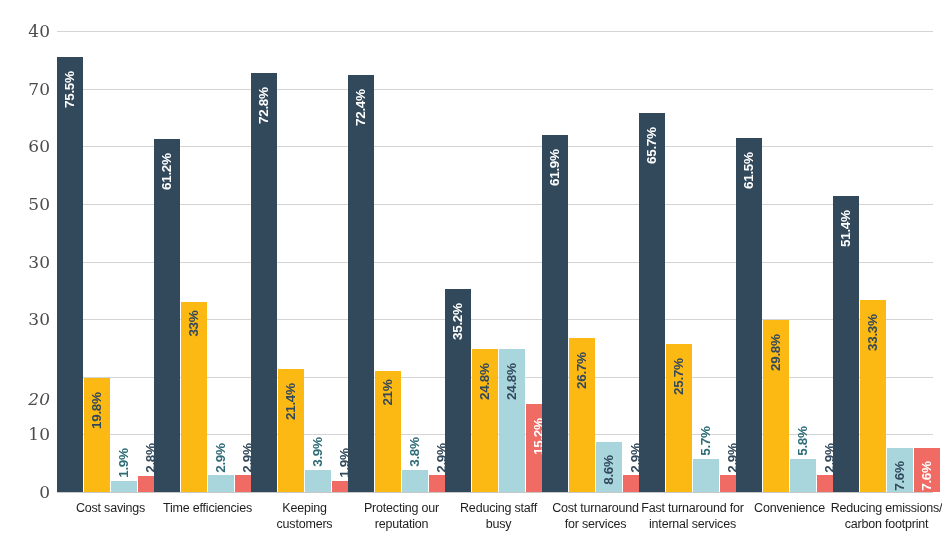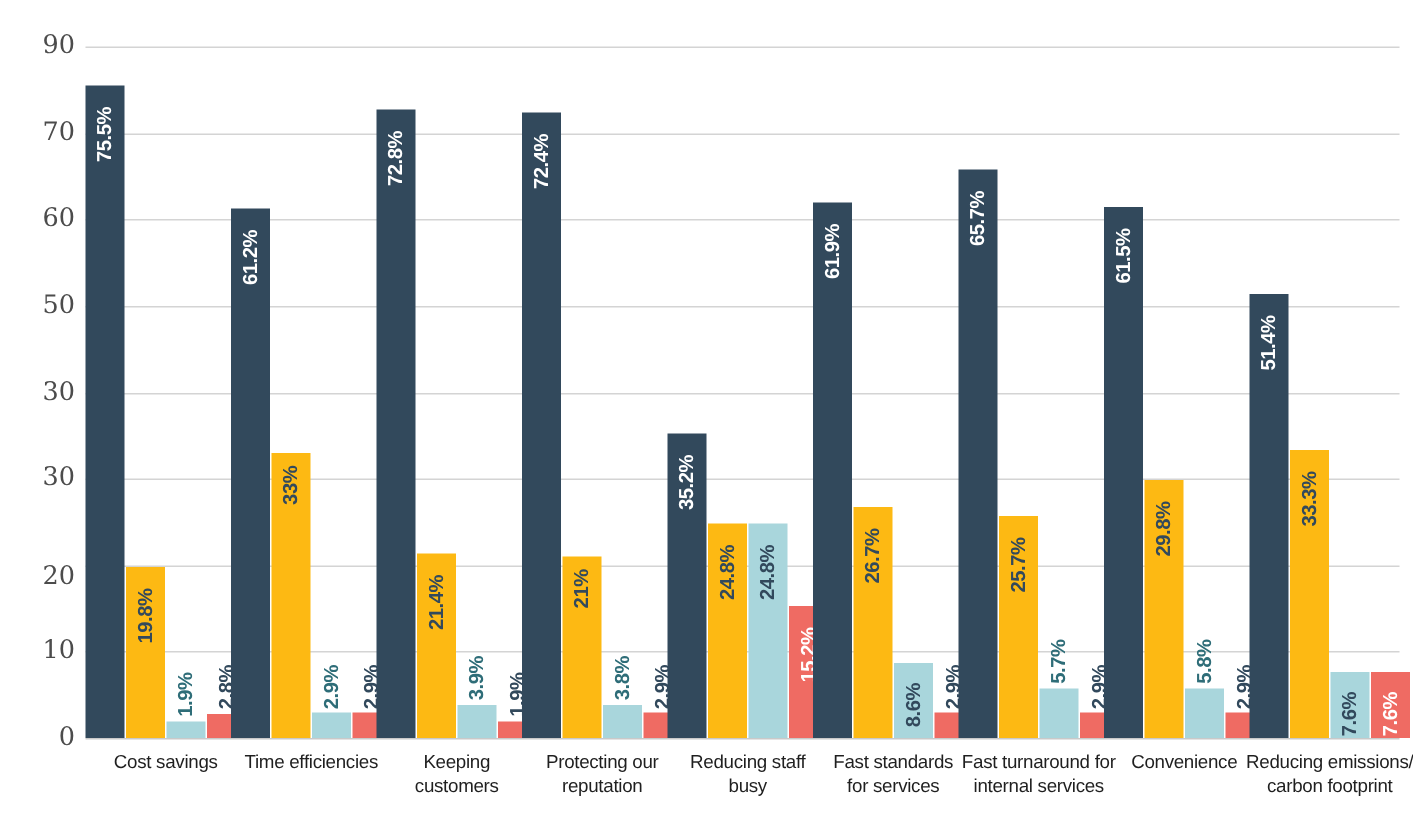--- a/index.html
+++ b/index.html
@@ -105,27 +105,27 @@
   }
 </style>
 </head>
 <body>
 
 <div id="chart-root">
 
   <div class="y-axis">
       <div class="y-tick-label" style="top: 492px;">0</div>
       <div class="y-tick-label" style="top: 434.375px;">10</div>
-      <div class="y-tick-label" style="top: 385px;">20</div>
+      <div class="y-tick-label" style="top: 399px; font-style: italic;">20</div>
       <div class="y-tick-label" style="top: 319.125px;">30</div>
       <div class="y-tick-label" style="top: 261.5px;">30</div>
       <div class="y-tick-label" style="top: 203.875px;">50</div>
       <div class="y-tick-label" style="top: 146.25px;">60</div>
       <div class="y-tick-label" style="top: 88.625px;">70</div>
-      <div class="y-tick-label" style="top: 31px;">90</div>
+      <div class="y-tick-label" style="top: 31px;">40</div>
     </div>
   <div class="plot">
       <div class="gridline baseline" style="top: 461px;"></div>
       <div class="gridline" style="top: 403.375px;"></div>
       <div class="gridline" style="top: 345.75px;"></div>
       <div class="gridline" style="top: 288.125px;"></div>
       <div class="gridline" style="top: 230.5px;"></div>
       <div class="gridline" style="top: 172.875px;"></div>
       <div class="gridline" style="top: 115.25px;"></div>
       <div class="gridline" style="top: 57.625px;"></div>
@@ -306,21 +306,21 @@
       </div>
       <div class="cat-label" style="left: 341.5px; width: 120px;">
         <div>Protecting our</div>
         <div>reputation</div>
       </div>
       <div class="cat-label" style="left: 438.5px; width: 120px;">
         <div>Reducing staff</div>
         <div>busy</div>
       </div>
       <div class="cat-label" style="left: 535.5px; width: 120px;">
-        <div>Fast standards</div>
+        <div>Cost turnaround</div>
         <div>for services</div>
       </div>
       <div class="cat-label" style="left: 632.5px; width: 120px;">
         <div>Fast turnaround for</div>
         <div>internal services</div>
       </div>
       <div class="cat-label" style="left: 729.5px; width: 120px;">
         <div>Convenience</div>
       </div>
       <div class="cat-label" style="left: 826.5px; width: 120px;">

